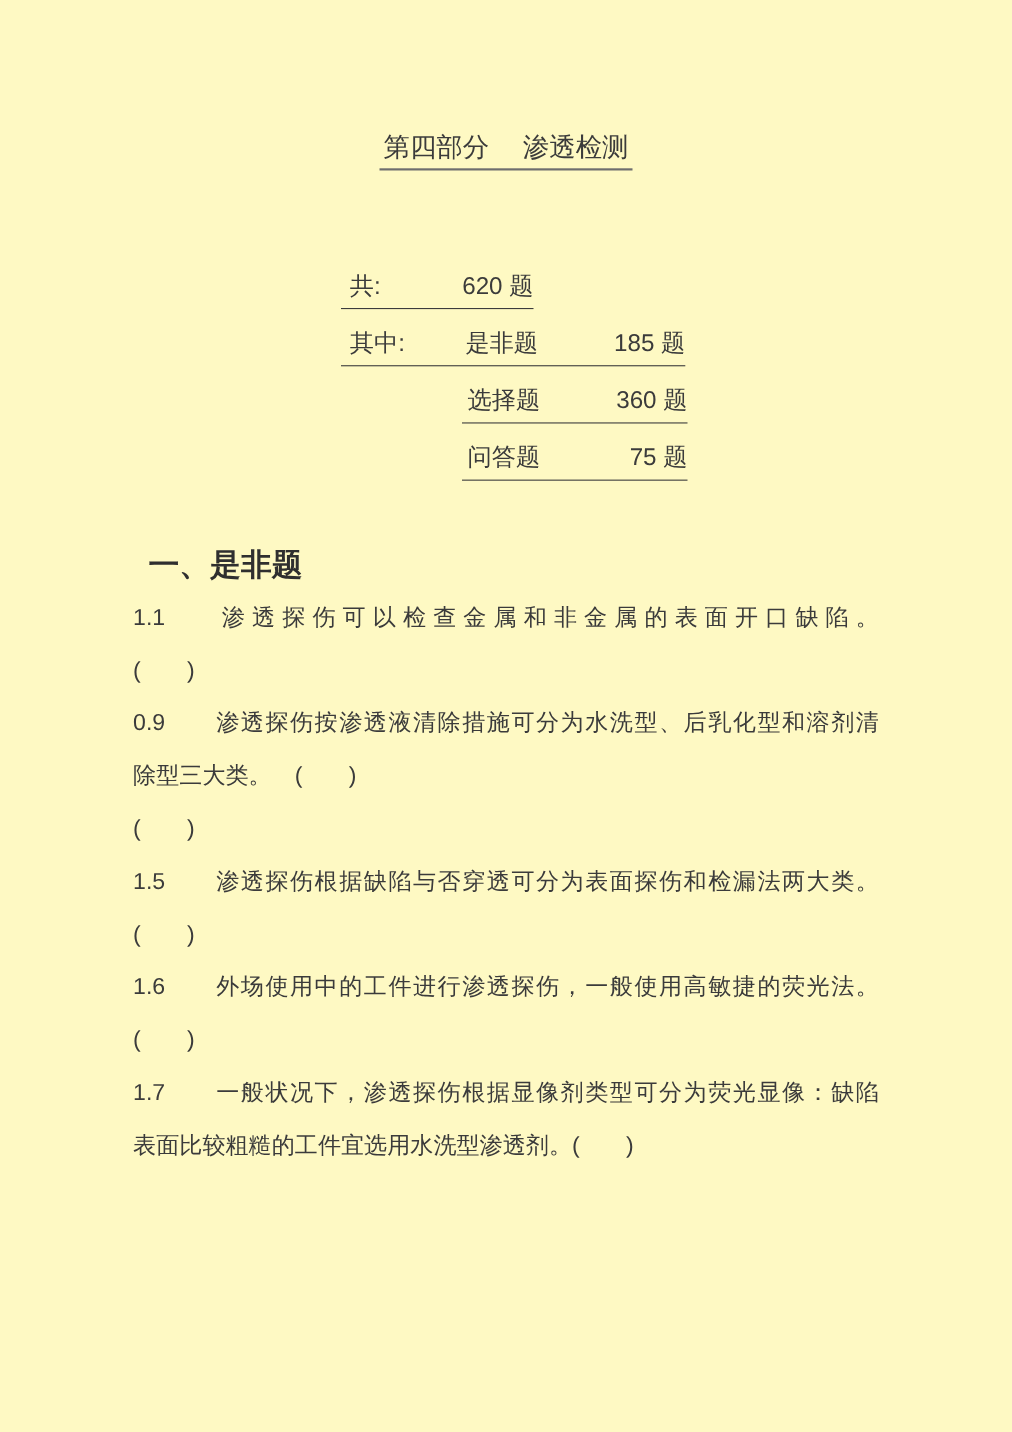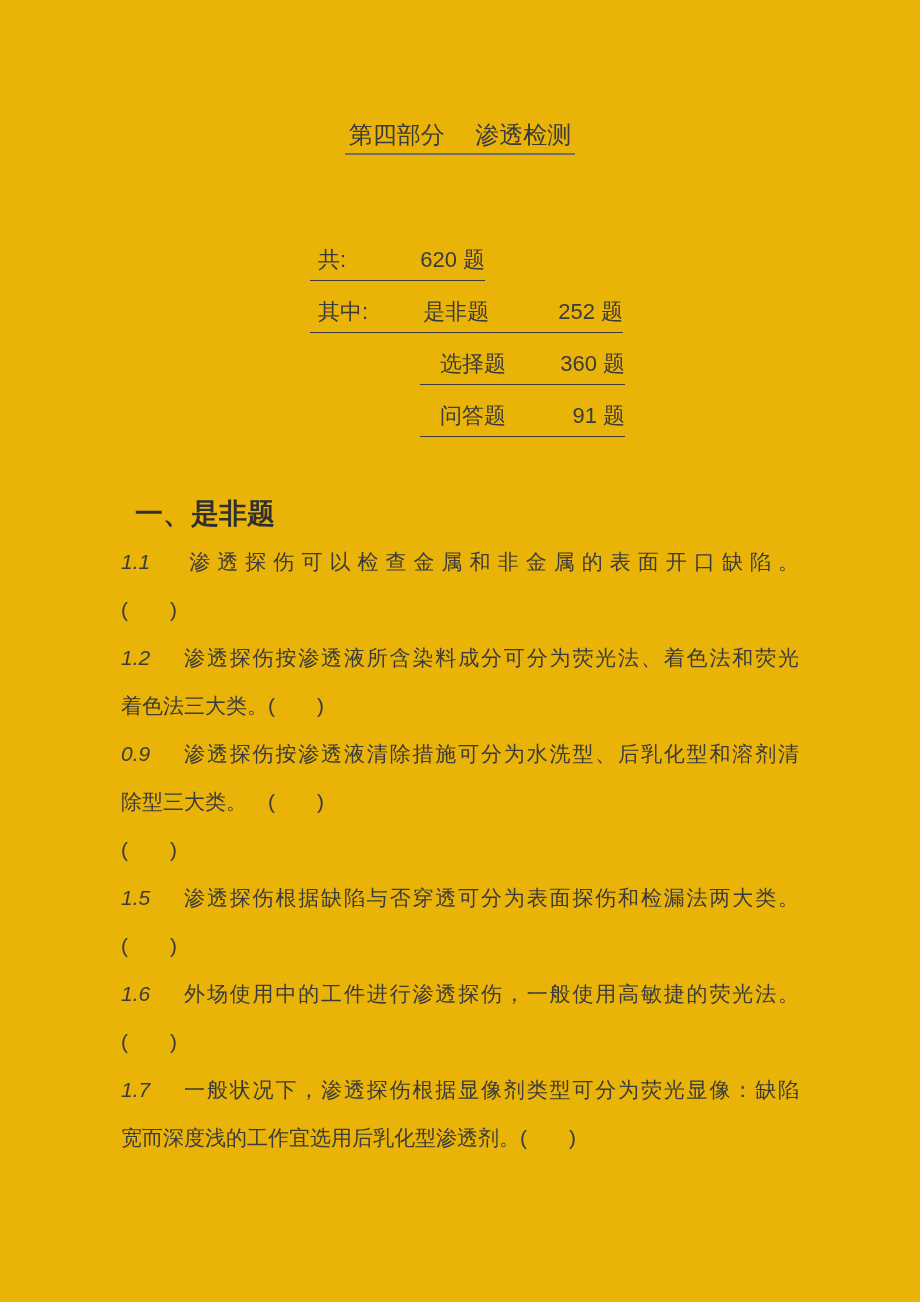--- a/index.html
+++ b/index.html
@@ -4,21 +4,21 @@
 <style>
   html, body {
     margin: 0;
     padding: 0;
     background: #ffffff;
   }
   .page {
     position: relative;
     width: 920px;
     height: 1302px;
-    background: #eab308;
+    background: #fef9c3;
     overflow: hidden;
     font-family: "Liberation Sans", sans-serif;
     color: #3b3b3b;
     -webkit-font-smoothing: antialiased;
   }
   
   .title-wrap {
     padding-top: 121px;
     text-align: center;
     font-size: 24px;
@@ -43,21 +43,21 @@
     align-items: baseline;
     border-bottom: 1px solid #3c3c3c;
     padding-bottom: 5px;
     white-space: pre;
   }
   .r1 { min-width: 175px; }
   .r2 { min-width: 313px; text-align: center; }
   .r3, .r4 { min-width: 205px; }
   .lbl { margin-left: 8px; }
   .r2 .mid { margin-left: 55px; }
-  .r3 .mid, .r4 .mid { margin-left: 20px; }
+  .r3 .mid, .r4 .mid { margin-left: 5px; }
   .val { margin-left: auto; }
   
   .body {
     margin: 53px 121px 0 121px;
     font-size: 21px;
     line-height: 48px;
     text-align: left;
   }
   .section-heading {
     font-weight: bold;
@@ -65,22 +65,21 @@
     margin-left: 14px;
     color: #2f2f2f;
   }
   .qline { white-space: normal; }
   .qline.j {
     text-align: justify;
     text-align-last: justify;
   }
   .qnum {
     display: inline-block;
-    margin-right: 32px;
-    font-style: italic;
+    margin-right: 45px;
   }
   .qtext { }
 </style>
 </head>
 <body>
 
 <div class="page">
 
   <div class="title-wrap">
     <span class="title-underline">第四部分　 渗透检测</span>
@@ -90,50 +89,46 @@
     <div class="stat-line l1">
       <span class="u r1">
         <span class="lbl">共:</span>
         <span class="val">620 题</span>
       </span>
     </div>
     <div class="stat-line l2">
       <span class="u r2">
         <span class="lbl">其中:</span>
         <span class="mid">是非题</span>
-        <span class="val">252 题</span>
+        <span class="val">185 题</span>
       </span>
     </div>
     <div class="stat-line l3">
       <span class="u r3">
         <span class="mid">选择题</span>
         <span class="val">360 题</span>
       </span>
     </div>
     <div class="stat-line l4">
       <span class="u r4">
         <span class="mid">问答题</span>
-        <span class="val">91 题</span>
+        <span class="val">75 题</span>
       </span>
     </div>
   </div>
 
   <div class="body">
 
     <div class="section-heading">一、是非题</div>
 
     <div class="question">
       <div class="qline j"><span class="qnum">1.1</span><span class="qtext">渗透探伤可以检查金属和非金属的表面开口缺陷。</span></div>
       <div class="qline"><span>(　　)</span></div>
     </div>
 
-    <div class="question">
-      <div class="qline j"><span class="qnum">1.2</span><span class="qtext">渗透探伤按渗透液所含染料成分可分为荧光法、着色法和荧光</span></div>
-      <div class="qline"><span>着色法三大类。(　　)</span></div>
-    </div>
 
     <div class="question">
       <div class="qline j"><span class="qnum">0.9</span><span class="qtext">渗透探伤按渗透液清除措施可分为水洗型、后乳化型和溶剂清</span></div>
       <div class="qline"><span>除型三大类。　(　　)</span></div>
     </div>
 
     <div class="question">
       <div class="qline"><span>(　　)</span></div>
     </div>
 
@@ -142,17 +137,17 @@
       <div class="qline"><span>(　　)</span></div>
     </div>
 
     <div class="question">
       <div class="qline j"><span class="qnum">1.6</span><span class="qtext">外场使用中的工件进行渗透探伤，一般使用高敏捷的荧光法。</span></div>
       <div class="qline"><span>(　　)</span></div>
     </div>
 
     <div class="question">
       <div class="qline j"><span class="qnum">1.7</span><span class="qtext">一般状况下，渗透探伤根据显像剂类型可分为荧光显像：缺陷</span></div>
-      <div class="qline"><span>宽而深度浅的工作宜选用后乳化型渗透剂。(　　)</span></div>
+      <div class="qline"><span>表面比较粗糙的工件宜选用水洗型渗透剂。(　　)</span></div>
     </div>
 
   </div>
 </div>
 
 </body></html>

